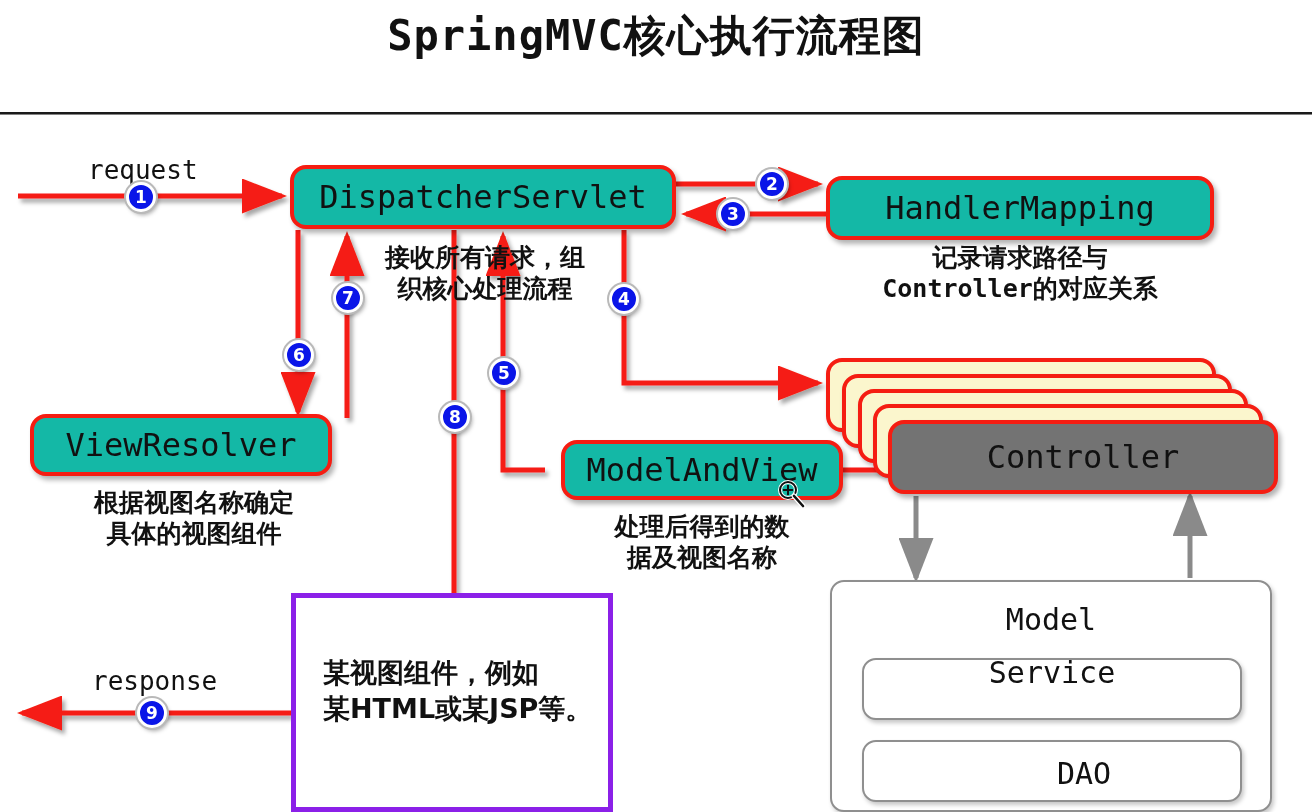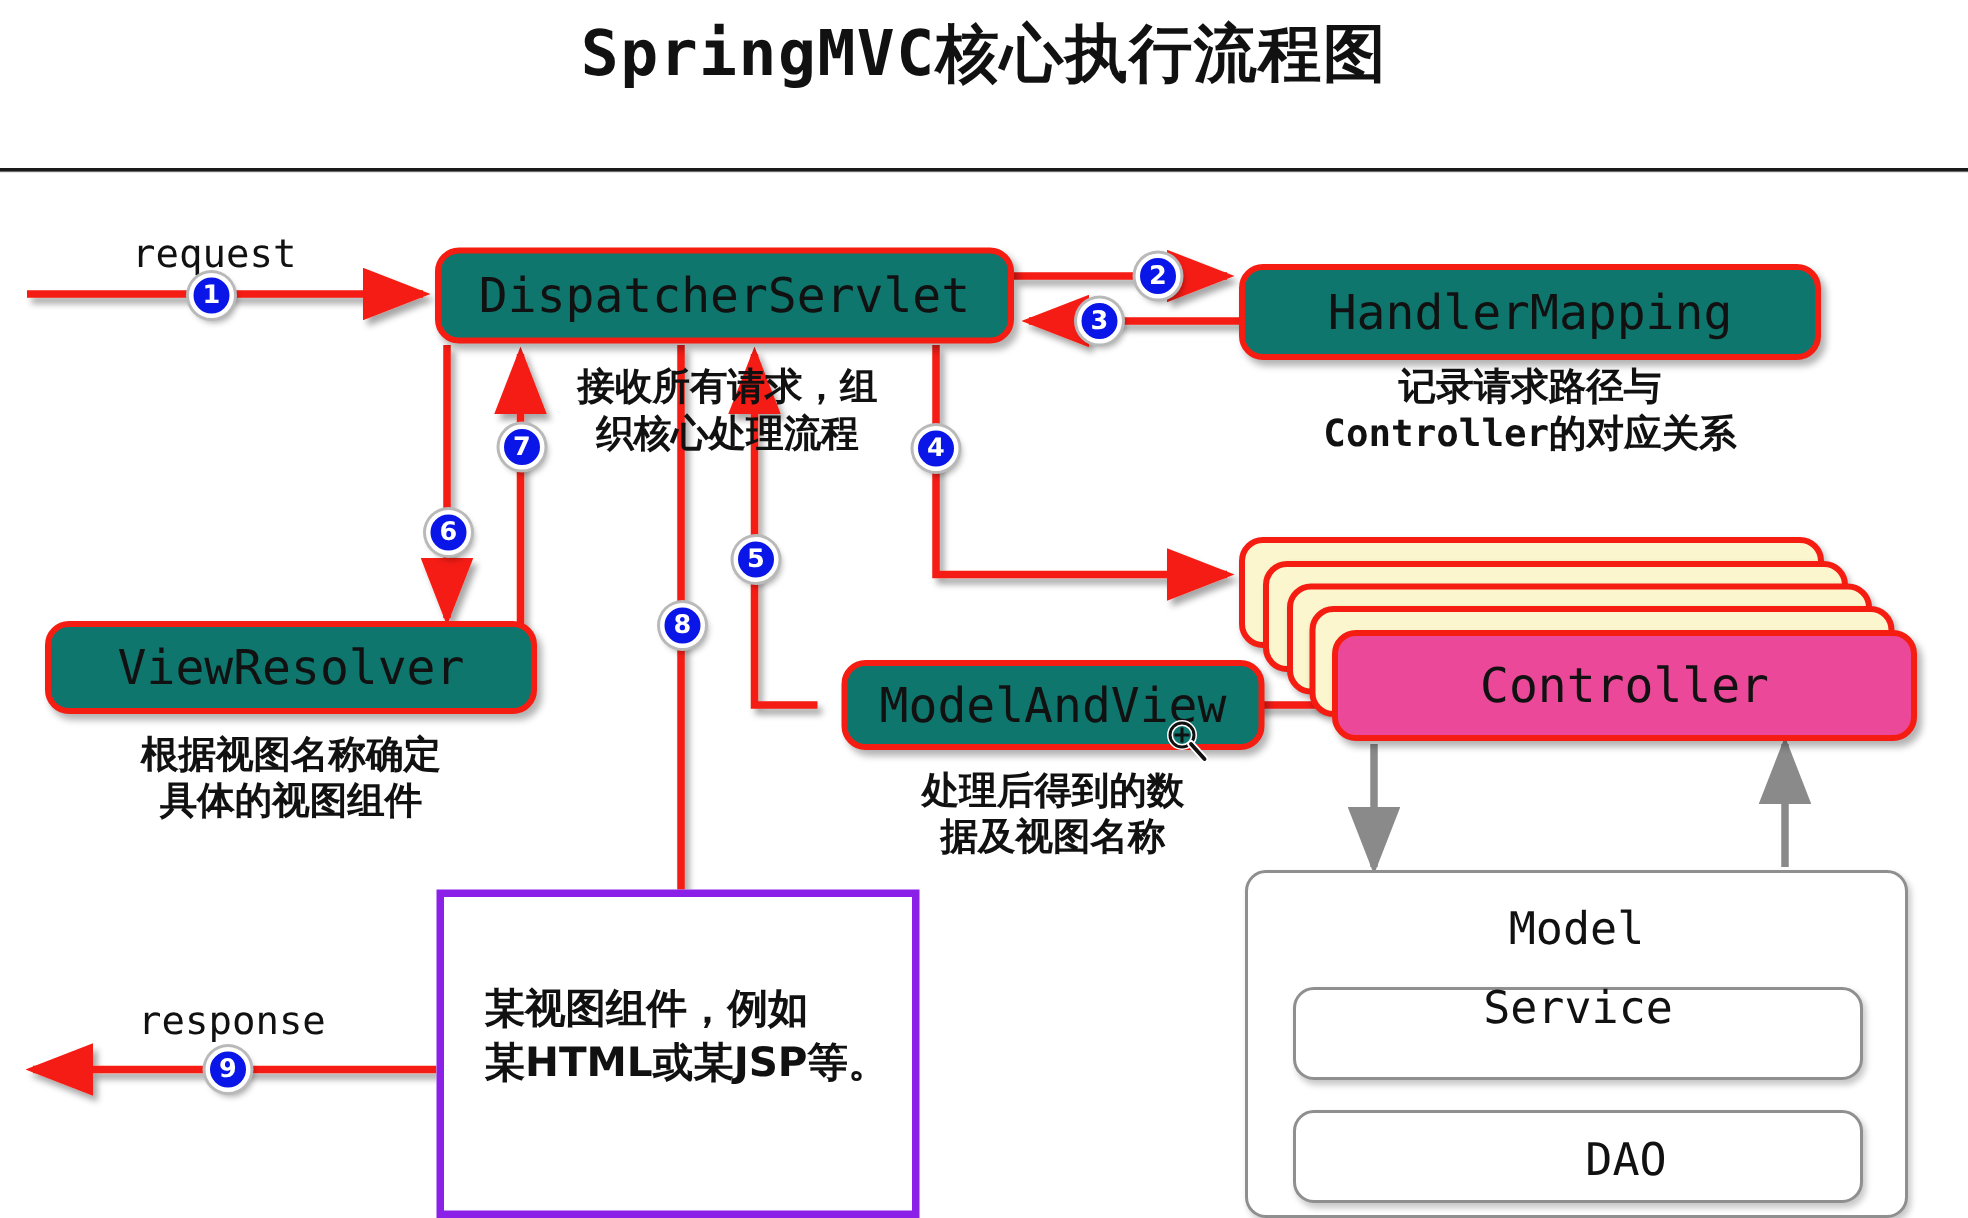--- a/index.html
+++ b/index.html
@@ -19,21 +19,21 @@
     white-space:nowrap;
   }
   .divider{
     position:absolute;left:0;top:112px;width:1312px;height:3px;
     background:linear-gradient(to bottom,#1a1a1a 0,#1a1a1a 60%,#cfcfcf 100%);
   }
 
   
   .ybox{
     position:absolute;box-sizing:border-box;
-    background:#0f766e;border:4px solid #f51d12;border-radius:16px;
+    background:#14b8a6;border:4px solid #f51d12;border-radius:16px;
     display:flex;align-items:center;justify-content:center;
     font-family:"DejaVu Sans Mono","Liberation Mono",monospace;
     font-size:32px;color:#111;white-space:nowrap;
     box-shadow:3px 4px 5px rgba(0,0,0,.30);
   }
 
   
   .caption{
     position:absolute;text-align:center;
     font-family:"DejaVu Sans","Liberation Sans",sans-serif;
@@ -62,21 +62,21 @@
 
   
   #controller-stack{position:absolute;left:826px;top:358px;width:452px;height:136px;}
   .cstack-layer{
     position:absolute;box-sizing:border-box;
     background:#fbf6cd;border:4px solid #f51d12;border-radius:16px;
     box-shadow:2px 3px 4px rgba(0,0,0,.28);
   }
   #controller-front{
     position:absolute;left:62px;top:62px;width:390px;height:74px;
-    box-sizing:border-box;background:#ec4899;border:4px solid #f51d12;
+    box-sizing:border-box;background:#737373;border:4px solid #f51d12;
     border-radius:16px;display:flex;align-items:center;justify-content:center;
     font-family:"DejaVu Sans Mono","Liberation Mono",monospace;
     font-size:32px;color:#111;box-shadow:3px 4px 5px rgba(0,0,0,.30);
     z-index:5;
   }
 
   
   .gbox{
     position:absolute;box-sizing:border-box;background:#ffffff;
     border:2px solid #8f8f8f;border-radius:14px;
@@ -155,21 +155,21 @@
   </svg>
 
   <div class="ybox" id="dispatcher-box" style="left:290px;top:165px;width:386px;height:64px;">
     <span>DispatcherServlet</span>
   </div>
 
   <div class="ybox" id="handler-box" style="left:826px;top:164px;width:388px;height:64px;margin-top:12px;">
     <span>HandlerMapping</span>
   </div>
 
-  <div class="ybox" id="viewresolver-box" style="left:30px;top:414px;width:328px;height:62px;">
+  <div class="ybox" id="viewresolver-box" style="left:30px;top:414px;width:302px;height:62px;">
     <span>ViewResolver</span>
   </div>
 
   <div class="ybox" id="mav-box" style="left:542px;top:440px;width:282px;height:60px;margin-left:19px;">
     <span>ModelAndView</span>
   </div>
 
   <div id="controller-stack">
     <div class="cstack-layer" style="left:0px;top:0px;width:390px;height:74px;"></div>
     <div class="cstack-layer" style="left:16px;top:16px;width:390px;height:74px;"></div>

